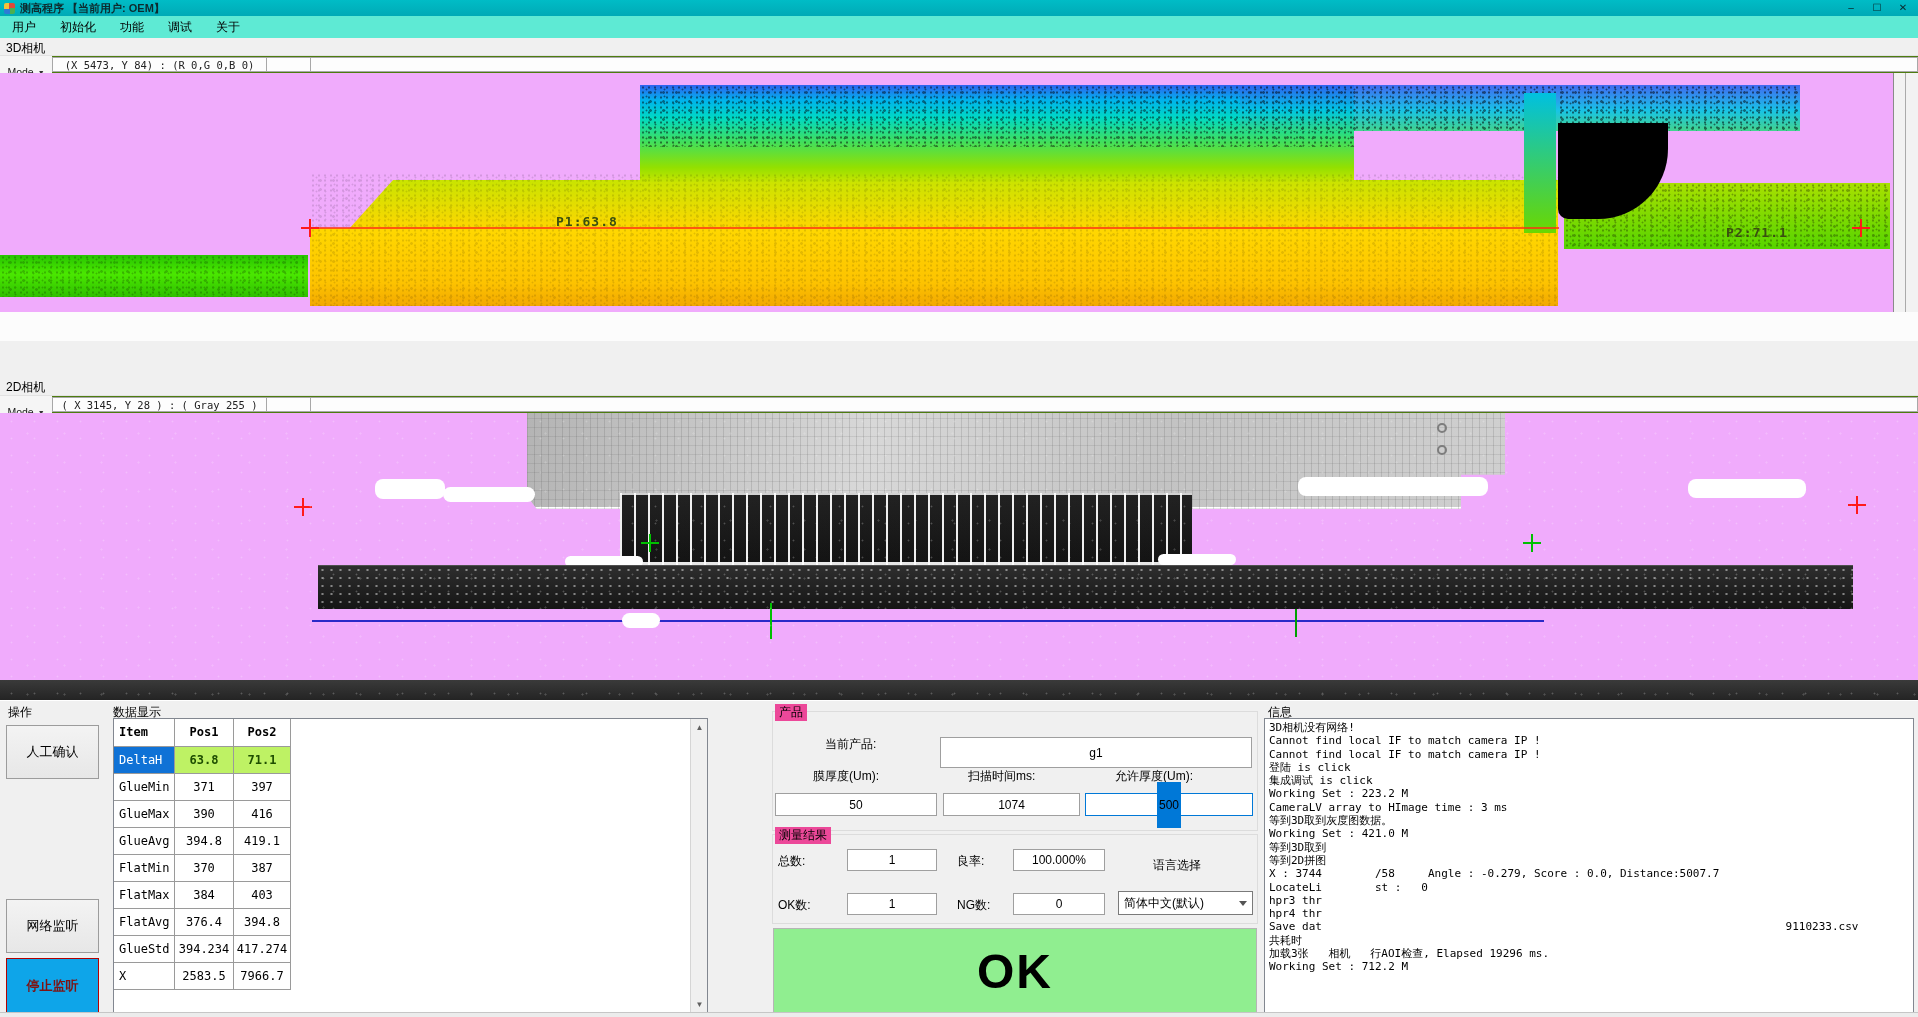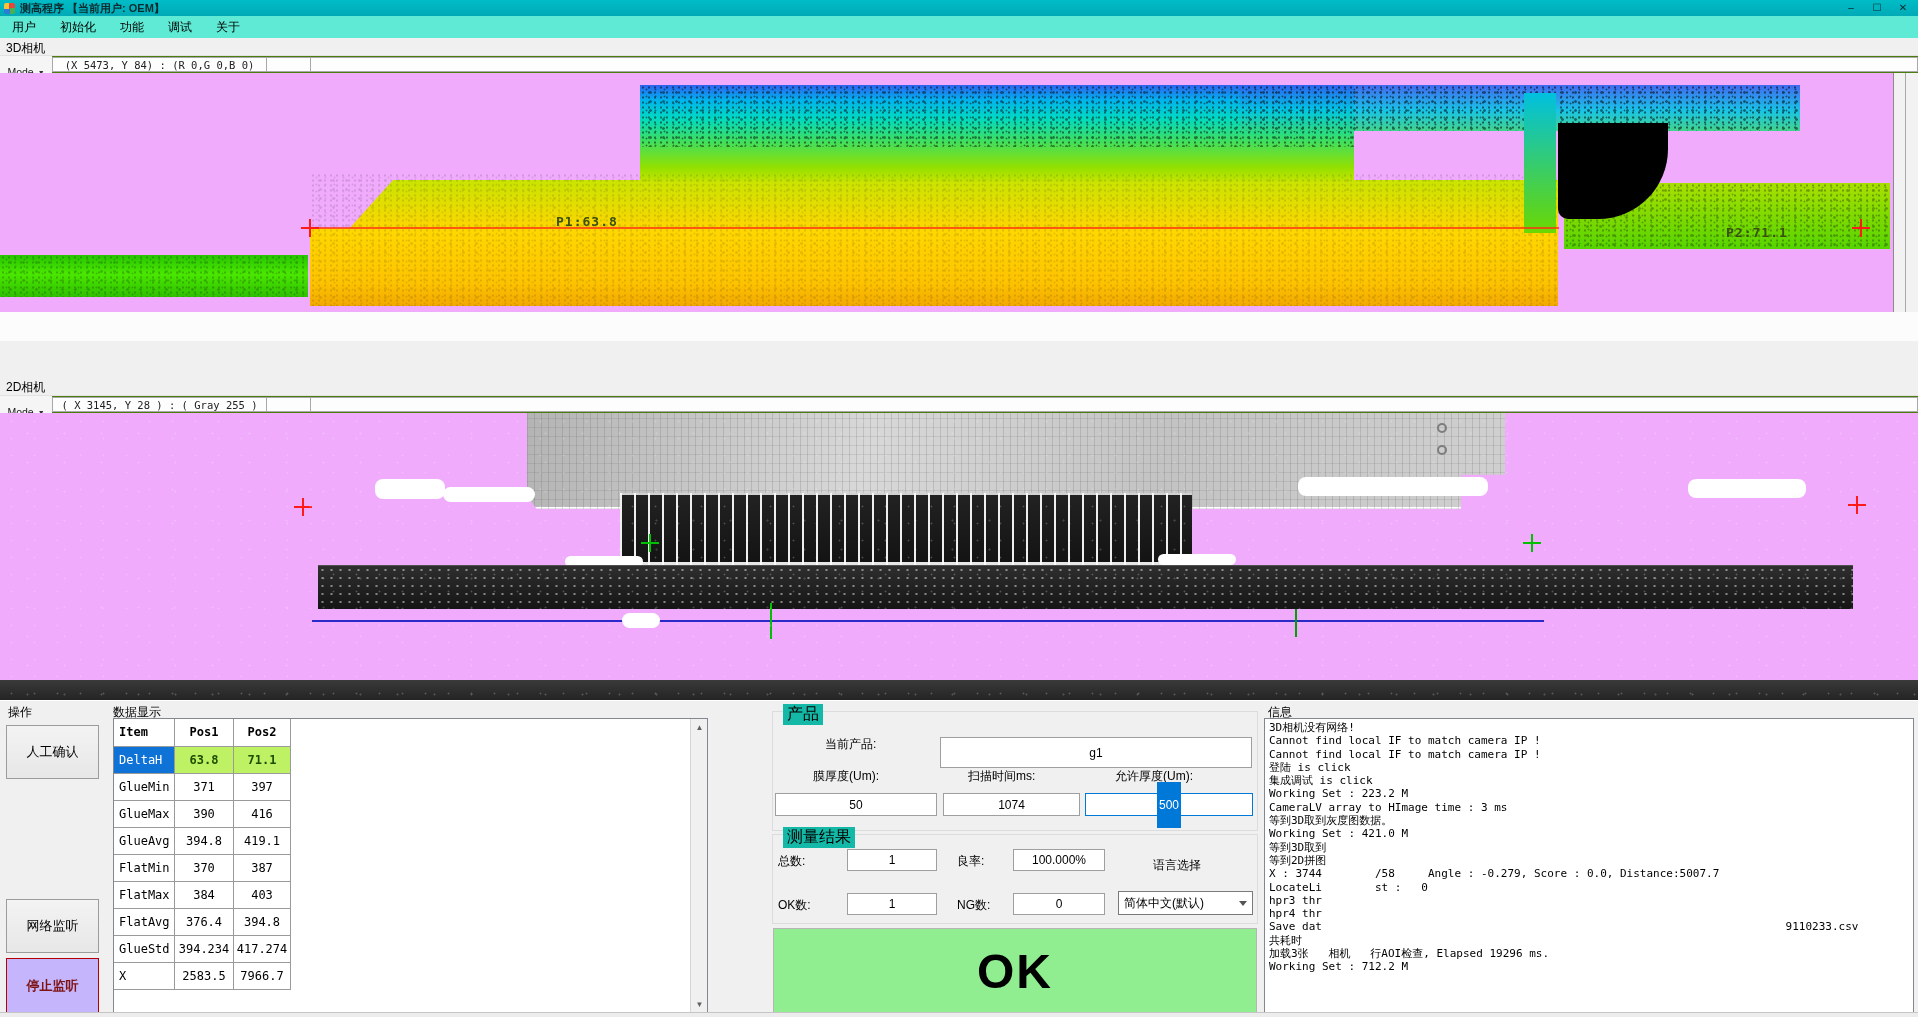--- a/index.html
+++ b/index.html
@@ -40,38 +40,38 @@
 .pins{background:repeating-linear-gradient(90deg,rgba(250,250,250,.95) 0 2px,rgba(25,25,25,.15) 2px 14px),linear-gradient(#242424,#101010);box-shadow:inset 0 2px 0 rgba(255,255,255,.8)}
 .pins::after{content:'';position:absolute;left:-40px;right:-40px;bottom:5px;height:4px;background:rgba(255,255,255,.9);border-radius:2px}
 .housing{background:linear-gradient(#2e2e2e,#151515);background-image:radial-gradient(circle,rgba(255,255,255,.45) 0 .8px,transparent 1.5px),linear-gradient(#2e2e2e,#151515);background-size:9px 8px,100% 100%;border-top:1px solid rgba(255,255,255,.25)}
 .blob{position:absolute;background:#fff;border-radius:8px}
 .circ{position:absolute;width:10px;height:10px;border:2px solid #7d7d7d;border-radius:50%}
 
 
 .bottom{position:absolute;left:0;top:700px;width:1918px;height:317px;background:#f0f0f0;border-top:1px solid #fff}
 .sec-label{position:absolute;font-size:12px;color:#000}
 .btn{position:absolute;background:linear-gradient(#f3f3f3,#e7e7e7);border:1px solid #9c9c9c;font-size:13px;color:#000;display:flex;align-items:center;justify-content:center;font-family:"Liberation Sans",sans-serif}
-.btn.danger{background:#c4b5fd;border-color:#b30000;color:#7e1313;font-weight:bold}
+.btn.danger{background:#0ea5e9;border-color:#b30000;color:#7e1313;font-weight:bold}
 .listbox{position:absolute;background:#fff;border:1px solid #828790;overflow:hidden}
 .trow,.thead{display:flex;font-family:"DejaVu Sans Mono",monospace;font-size:12px;color:#000}
 .thead{font-weight:bold}
 .tcell{border-right:1px solid #9a9a9a;border-bottom:1px solid #9a9a9a;height:27px;line-height:26px;overflow:hidden}
 .thead .tcell{height:28px;line-height:27px}
 .c0{width:61px;padding-left:5px}
 .c1{width:59px;text-align:center}
 .c2{width:57px;text-align:center}
 .trow.sel .c0{background:#0f72d6;color:#fff}
 .trow.sel .c1,.trow.sel .c2{background:#bef264;color:#1d4d00;font-weight:bold}
 .vscroll{position:absolute;top:0;right:0;width:17px;height:100%;background:#f0f0f0;border-left:1px solid #d5d5d5}
 .varrow{position:absolute;left:0;width:17px;height:17px;font-size:8px;color:#606060;text-align:center;line-height:17px;background:#f0f0f0}
 .groupbox{position:absolute;border:1px solid #dcdcdc;background:#f0f0f0}
-.gb-label{position:absolute;top:-8px;left:10px;background:#14b8a6;padding:0 4px;font-size:16px}
+.gb-label{position:absolute;top:-8px;left:2px;background:#ec4899;padding:0 4px;font-size:12px}
 .field{position:absolute;background:#fff;border:1px solid #9f9f9f;font-size:12px;display:flex;align-items:center;justify-content:center;font-family:"Liberation Sans",sans-serif;color:#000}
 .flabel{position:absolute;font-size:12px;color:#000;white-space:nowrap}
-.hl{background:#0078d7;color:#ffffff;padding:16px 2px}
+.hl{background:#0078d7;color:#000000;padding:16px 2px}
 .combo{position:absolute;background:#fff;border:1px solid #7a7a7a;font-size:12px;display:flex;align-items:center;padding-left:5px}
 .combo-arrow{position:absolute;right:5px;top:9px;width:0;height:0;border-left:4px solid transparent;border-right:4px solid transparent;border-top:5px solid #555}
 .okpanel{position:absolute;background:#90ee90;border:1px solid #b5b5b5;display:flex;align-items:center;justify-content:center;font-size:48px;font-weight:bold;color:#000;letter-spacing:2px}
 .logbox{position:absolute;background:#fff;border:1px solid #828790;font-family:"DejaVu Sans Mono",monospace;font-size:11px;line-height:13.3px;color:#000;padding:2px 0 0 4px;white-space:pre;overflow:hidden}
 .edge-strip{position:absolute;left:0;top:1012px;width:1918px;height:5px;background:#ececec;border-top:1px solid #c6c6c6;z-index:60}
 </style>
 </head>
 <body>
 
 <div id="app">

